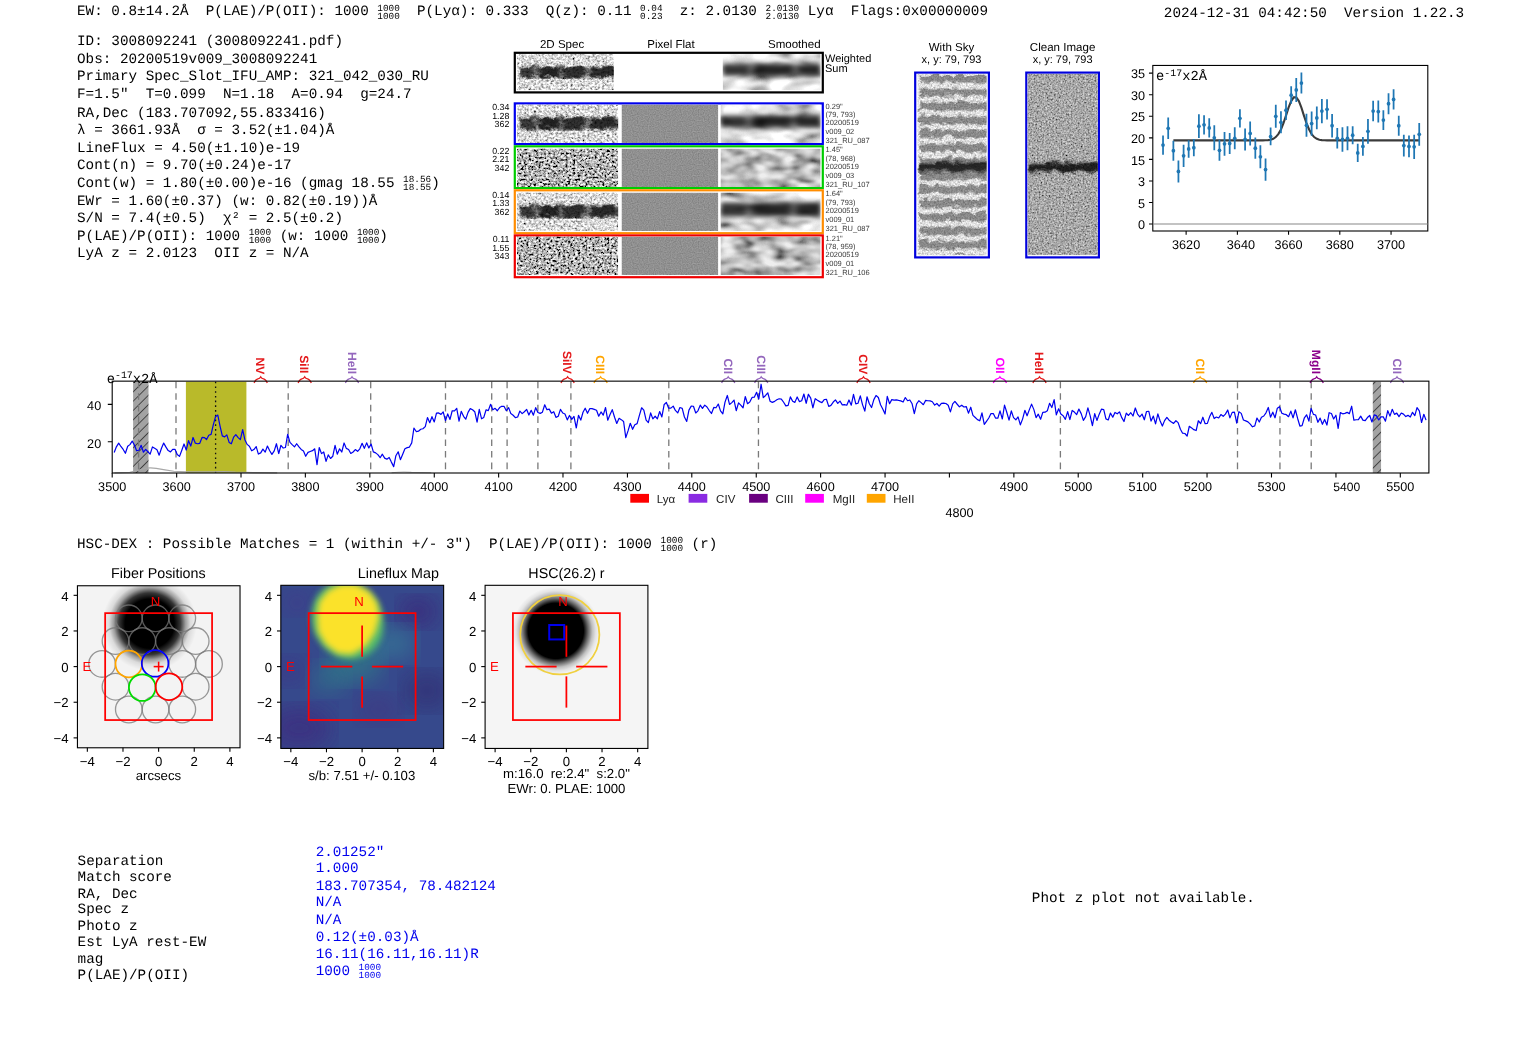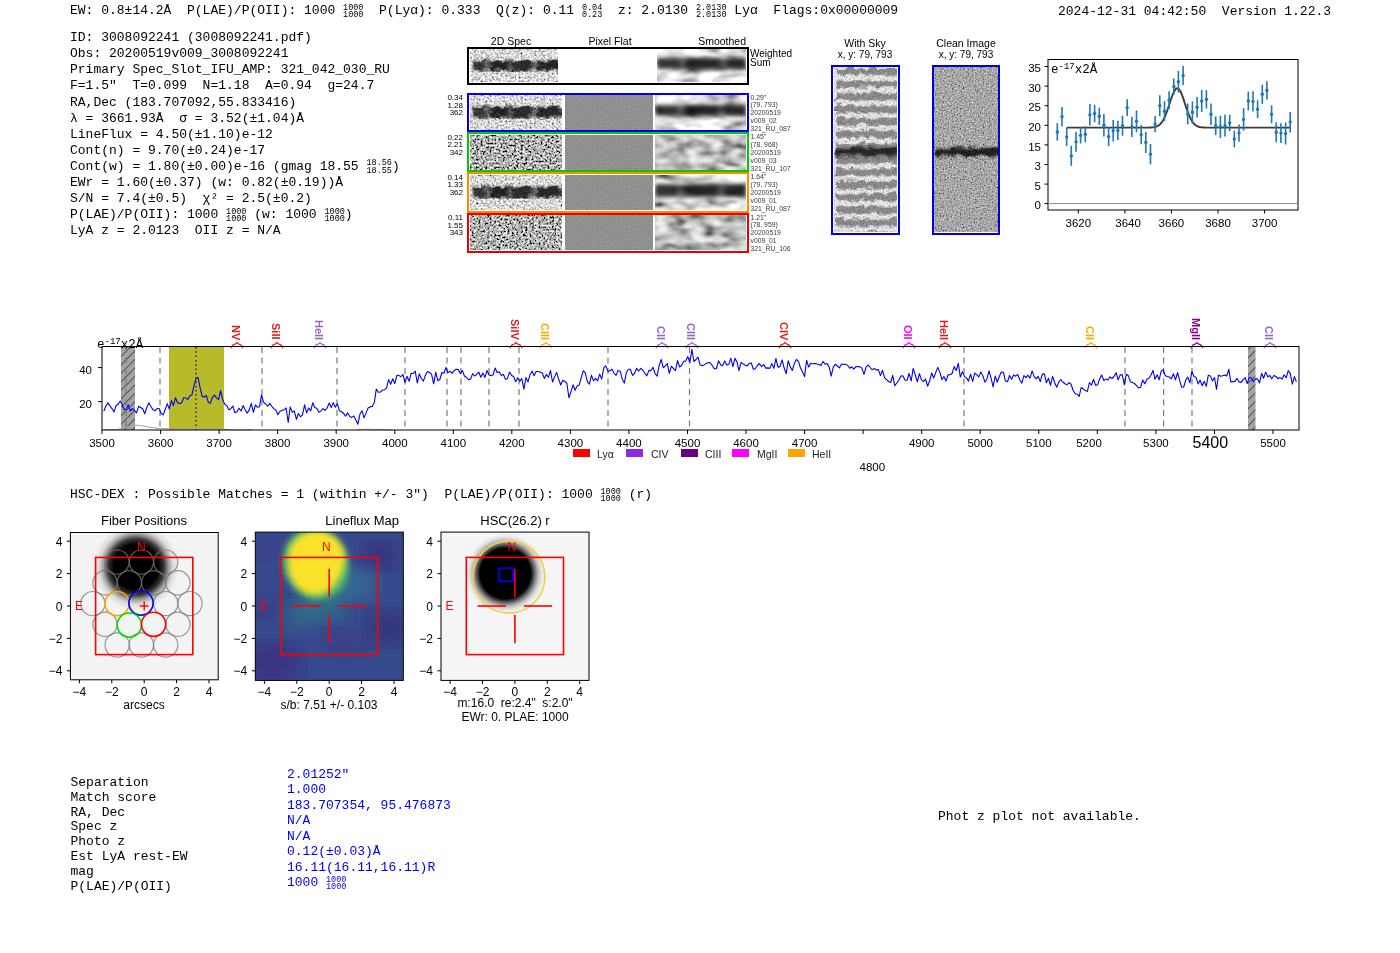--- a/index.html
+++ b/index.html
@@ -158,21 +158,21 @@
     </defs>
   </svg>
 <div class="t" style="left:70px;top:3px">EW: 0.8±14.2Å  P(LAE)/P(OII): 1000 <span class="fr">1000<span>1000</span></span>  P(Lyα): 0.333  Q(z): 0.11 <span class="fr">0.04<span>0.23</span></span>  z: 2.0130 <span class="fr">2.0130<span>2.0130</span></span> Lyα  Flags:0x00000009</div>
 <div class="t" style="left:1058px;top:4px">2024-12-31 04:42:50  Version 1.22.3</div>
 <div class="t" style="left:70px;top:30.2px">ID: 3008092241 (3008092241.pdf)</div>
 <div class="t" style="left:70px;top:46.3px">Obs: 20200519v009_3008092241</div>
 <div class="t" style="left:70px;top:62.3px">Primary Spec_Slot_IFU_AMP: 321_042_030_RU</div>
 <div class="t" style="left:70px;top:78.4px">F=1.5"  T=0.099  N=1.18  A=0.94  g=24.7</div>
 <div class="t" style="left:70px;top:94.5px">RA,Dec (183.707092,55.833416)</div>
 <div class="t" style="left:70px;top:110.5px">λ = 3661.93Å  σ = 3.52(±1.04)Å</div>
-<div class="t" style="left:70px;top:126.6px">LineFlux = 4.50(±1.10)e-12</div>
+<div class="t" style="left:70px;top:126.6px">LineFlux = 4.50(±1.10)e-19</div>
 <div class="t" style="left:70px;top:142.7px">Cont(n) = 9.70(±0.24)e-17</div>
 <div class="t" style="left:70px;top:158.8px">Cont(w) = 1.80(±0.00)e-16 (gmag 18.55 <span class="fr">18.56<span>18.55</span></span>)</div>
 <div class="t" style="left:70px;top:174.8px">EWr = 1.60(±0.37) (w: 0.82(±0.19))Å</div>
 <div class="t" style="left:70px;top:190.9px">S/N = 7.4(±0.5)  χ² = 2.5(±0.2)</div>
 <div class="t" style="left:70px;top:207.0px">P(LAE)/P(OII): 1000 <span class="fr">1000<span>1000</span></span> (w: 1000 <span class="fr">1000<span>1000</span></span>)</div>
 <div class="t" style="left:70px;top:223.0px">LyA z = 2.0123  OII z = N/A</div>
 <div class="t sans" style="left:466px;top:33px;width:90px;text-align:center;font-size:10.5px">2D Spec</div>
 <div class="t sans" style="left:565px;top:33px;width:90px;text-align:center;font-size:10.5px">Pixel Flat</div>
 <div class="t sans" style="left:656px;top:33px;width:90px;text-align:right;font-size:10.5px">Smoothed</div>
 <div class="p" style="left:466.5px;top:46.5px;width:282px;height:38px;border:2.5px solid #000;background:#fff"></div>
@@ -507,21 +507,21 @@
 <div class="t sans" style="left:606.9px;top:435px;width:44px;text-align:center;font-size:11.5px">4400</div>
 <div class="t sans" style="left:665.5px;top:435px;width:44px;text-align:center;font-size:11.5px">4500</div>
 <div class="t sans" style="left:724.0px;top:435px;width:44px;text-align:center;font-size:11.5px">4600</div>
 <div class="t sans" style="left:782.6px;top:435px;width:44px;text-align:center;font-size:11.5px">4700</div>
 <div class="t sans" style="left:841.1px;top:459px;width:44px;text-align:right;font-size:11.5px">4800</div>
 <div class="t sans" style="left:899.7px;top:435px;width:44px;text-align:center;font-size:11.5px">4900</div>
 <div class="t sans" style="left:958.2px;top:435px;width:44px;text-align:center;font-size:11.5px">5000</div>
 <div class="t sans" style="left:1016.8px;top:435px;width:44px;text-align:center;font-size:11.5px">5100</div>
 <div class="t sans" style="left:1067px;top:435px;width:44px;text-align:center;font-size:11.5px">5200</div>
 <div class="t sans" style="left:1133.9px;top:435px;width:44px;text-align:center;font-size:11.5px">5300</div>
-<div class="t sans" style="left:1192.5px;top:435px;width:44px;text-align:left;font-size:16px">5400</div>
+<div class="t sans" style="left:1192.5px;top:435px;width:44px;text-align:right;font-size:11px">5400</div>
 <div class="t sans" style="left:1251.0px;top:435px;width:44px;text-align:center;font-size:11.5px">5500</div>
 <div class="t sans" style="left:64px;top:361.5px;width:28px;text-align:right;font-size:11.5px">40</div>
 <div class="t sans" style="left:64px;top:395.5px;width:28px;text-align:right;font-size:11.5px">20</div>
 <div class="t" style="left:97px;top:334px;font-size:12.5px">e<span style="font-size:9px;vertical-align:4px">-17</span>x2Å</div>
 <div class="rl" style="left:230px;bottom:613px;color:#e41a1c">NV</div>
 <div class="rl" style="left:270px;bottom:613px;color:#e41a1c">SiII</div>
 <div class="rl" style="left:313px;bottom:613px;color:#9467bd">HeII</div>
 <div class="rl" style="left:509px;bottom:613px;color:#e41a1c">SiIV</div>
 <div class="rl" style="left:539px;bottom:613px;color:#ffa500">CIII</div>
 <div class="rl" style="left:655px;bottom:613px;color:#9467bd">CII</div>
@@ -726,18 +726,18 @@
 <div class="t" style="left:70.5px;top:774.8px">Separation</div>
 <div class="t" style="left:70.5px;top:789.6px">Match score</div>
 <div class="t" style="left:70.5px;top:804.5px">RA, Dec</div>
 <div class="t" style="left:70.5px;top:819.3px">Spec z</div>
 <div class="t" style="left:70.5px;top:834.2px">Photo z</div>
 <div class="t" style="left:70.5px;top:849.0px">Est LyA rest-EW</div>
 <div class="t" style="left:70.5px;top:863.9px">mag</div>
 <div class="t" style="left:70.5px;top:878.8px">P(LAE)/P(OII)</div>
 <div class="t blue" style="left:287px;top:766.9px">2.01252"</div>
 <div class="t blue" style="left:287px;top:782.4px">1.000</div>
-<div class="t blue" style="left:287px;top:797.8px">183.707354, 95.476873</div>
+<div class="t blue" style="left:287px;top:797.8px">183.707354, 78.482124</div>
 <div class="t blue" style="left:287px;top:813.2px">N/A</div>
 <div class="t blue" style="left:287px;top:828.7px">N/A</div>
 <div class="t blue" style="left:287px;top:844.1px">0.12(±0.03)Å</div>
 <div class="t blue" style="left:287px;top:859.6px">16.11(16.11,16.11)R</div>
 <div class="t blue" style="left:287px;top:875.0px">1000 <span class="fr">1000<span>1000</span></span></div>
 <div class="t" style="left:938px;top:809px">Phot z plot not available.</div>
 </body></html>

